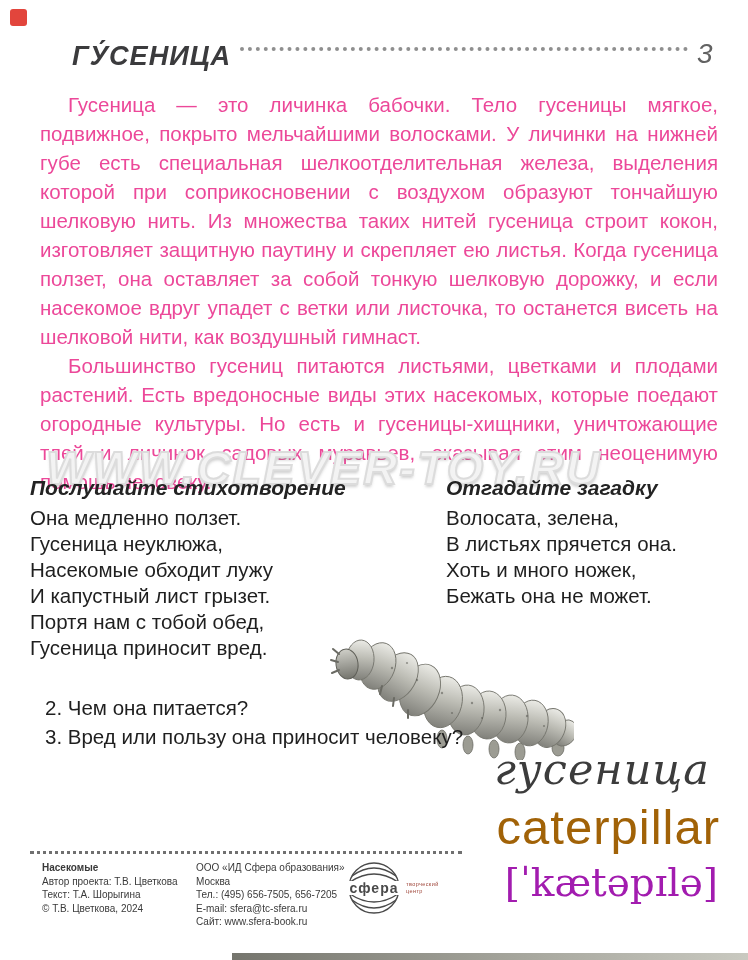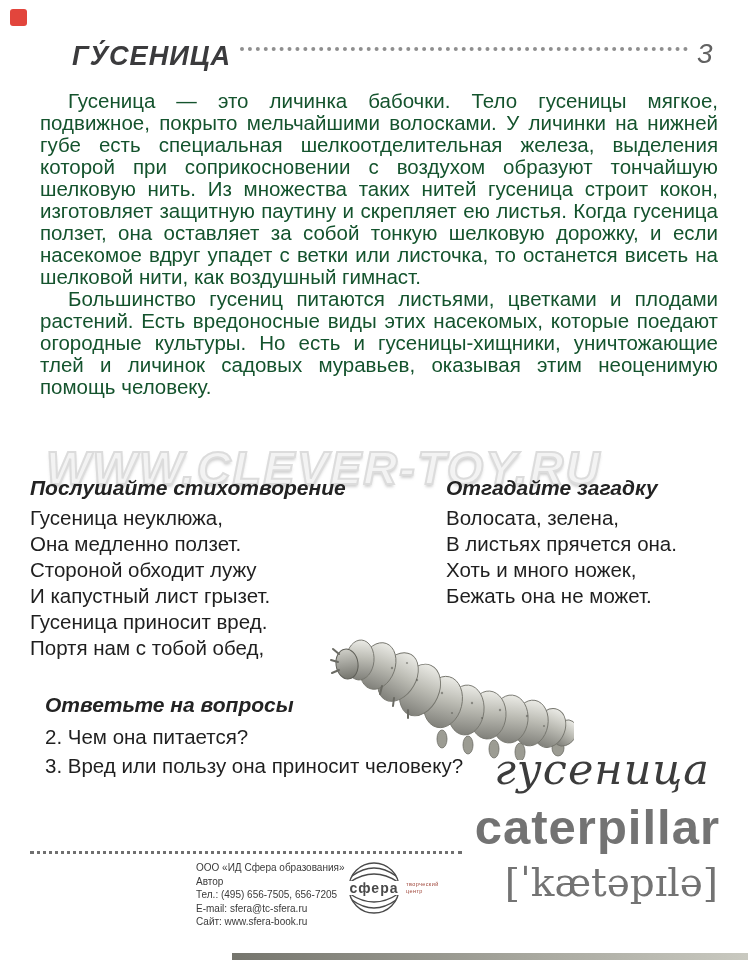--- a/index.html
+++ b/index.html
@@ -23,21 +23,21 @@
     position:absolute; left:240px; top:47px; width:448px; height:0;
     border-bottom:4px dotted #8f8f8f;
   }
   .page-num{
     position:absolute; left:697px; top:38px; font-size:28px; font-style:italic;
     color:#626262;
   }
   
   .article{
     position:absolute; left:40px; top:90px; width:678px;
-    font-size:20.5px; line-height:22px; text-align:justify; color:#14532d;
+    font-size:20.5px; line-height:29px; text-align:justify; color:#ec4899;
   }
   .article p{margin:0; text-indent:28px;}
   
   .watermark{
     position:absolute; left:46px; top:440px; width:670px; z-index:0;
     font-size:47px; font-weight:bold; letter-spacing:2px; white-space:nowrap;
     color:#f3f3f3; -webkit-text-stroke:2px #dcdcdc;
     text-shadow:0 3px 3px rgba(120,120,120,.35);
     font-style:italic;
   }
@@ -56,26 +56,26 @@
   .questions{left:45px; top:693px; width:430px;}
   .question-line{font-size:20.5px; line-height:29px; white-space:nowrap;}
   
   .caterpillar-art{position:absolute; left:322px; top:618px; z-index:0;}
   
   .vocab-ru{
     position:absolute; right:38px; top:744px; font-family:"DejaVu Serif", serif;
     font-style:italic; font-size:43px; color:#3c3c3c; letter-spacing:1px; white-space:nowrap;
   }
   .vocab-en{
-    position:absolute; right:28px; top:799px; font-size:49px; color:#737373;
-    letter-spacing:1px; white-space:nowrap;font-weight:bold;
+    position:absolute; right:28px; top:799px; font-size:49px; color:#a16207;
+    letter-spacing:1px; white-space:nowrap;
   }
   .vocab-ipa{
     position:absolute; right:30px; top:860px; font-family:"DejaVu Serif", serif;
-    font-size:39px; color:#737373; white-space:nowrap;
+    font-size:39px; color:#a21caf; white-space:nowrap;
   }
   
   .footer-divider{
     position:absolute; left:30px; top:851px; width:432px; height:0;
     border-top:3px dotted #707070;
   }
   .footer-col{
     position:absolute; top:861px; font-size:10px; line-height:13.5px; color:#3a3a3a;
     white-space:nowrap;
   }
@@ -101,38 +101,37 @@
 
   <div class="article">
     <p>Гусеница — это личинка бабочки. Тело гусеницы мягкое, подвижное, покрыто мельчайшими волосками. У личинки на нижней губе есть специальная шелкоотделительная железа, выделения которой при соприкосновении с воздухом образуют тончайшую шелковую нить. Из множества таких нитей гусеница строит кокон, изготовляет защитную паутину и скрепляет ею листья. Когда гусеница ползет, она оставляет за собой тонкую шелковую дорожку, и если насекомое вдруг упадет с ветки или листочка, то останется висеть на шелковой нити, как воздушный гимнаст.</p>
     <p>Большинство гусениц питаются листьями, цветками и плодами растений. Есть вредоносные виды этих насекомых, которые поедают огородные культуры. Но есть и гусеницы-хищники, уничтожающие тлей и личинок садовых муравьев, оказывая этим неоценимую помощь человеку.</p>
   </div>
 
   <div class="watermark">WWW.CLEVER-TOY.RU</div>
 
   <section class="section poem">
     <h2 class="section-heading">Послушайте стихотворение</h2>
+    <div class="verse-line">Она медленно ползет.</div>
     <div class="verse-line">Гусеница неуклюжа,</div>
-    <div class="verse-line">Она медленно ползет.</div>
-    <div class="verse-line">Стороной обходит лужу</div>
+    <div class="verse-line">Насекомые обходит лужу</div>
     <div class="verse-line">И капустный лист грызет.</div>
+    <div class="verse-line">Портя нам с тобой обед,</div>
     <div class="verse-line">Гусеница приносит вред.</div>
-    <div class="verse-line">Портя нам с тобой обед,</div>
   </section>
 
   <section class="section riddle">
     <h2 class="section-heading">Отгадайте загадку</h2>
     <div class="verse-line">Волосата, зелена,</div>
     <div class="verse-line">В листьях прячется она.</div>
     <div class="verse-line">Хоть и много ножек,</div>
     <div class="verse-line">Бежать она не может.</div>
   </section>
 
   <section class="section questions">
-    <h2 class="section-heading">Ответьте на вопросы</h2>
     <div class="question-line">2. Чем она питается?</div>
     <div class="question-line">3. Вред или пользу она приносит человеку?</div>
   </section>
 
   <svg class="caterpillar-art" width="252" height="142" viewBox="0 0 252 142" xmlns="http://www.w3.org/2000/svg">
     <defs>
       <linearGradient id="segGrad" x1="0" y1="0" x2="0" y2="1">
         <stop offset="0" stop-color="#ebebe6"></stop>
         <stop offset="0.45" stop-color="#bcbcb4"></stop>
         <stop offset="1" stop-color="#80807a"></stop>
@@ -188,24 +187,30 @@
         <circle cx="222" cy="108" r="1.1"></circle>
     </g>
   </svg>
 
   <div class="vocab-ru">гусеница</div>
   <div class="vocab-en">caterpillar</div>
   <div class="vocab-ipa">[ˈkætəpɪlə]</div>
 
   <div class="footer-divider"></div>
 
+  <div class="footer-col col-credits">
+    <div class="bold">Насекомые</div>
+    <div>Автор проекта: Т.В. Цветкова</div>
+    <div>Текст: Т.А. Шорыгина</div>
+    <div>© Т.В. Цветкова, 2024</div>
+  </div>
 
   <div class="footer-col col-publisher">
     <div>ООО «ИД Сфера образования»</div>
-    <div>Автор</div>
+    <div>Москва</div>
     <div>Тел.: (495) 656-7505, 656-7205</div>
     <div>E-mail: sfera@tc-sfera.ru</div>
     <div>Сайт: www.sfera-book.ru</div>
   </div>
 
   <div class="logo-block">
     <svg width="100" height="60" viewBox="0 0 100 60" xmlns="http://www.w3.org/2000/svg">
       <g stroke="#4a4a4a" stroke-width="1.4" fill="none">
         <circle cx="34" cy="30" r="25"></circle>
         <path d="M12 18 Q34 2 56 18"></path>

